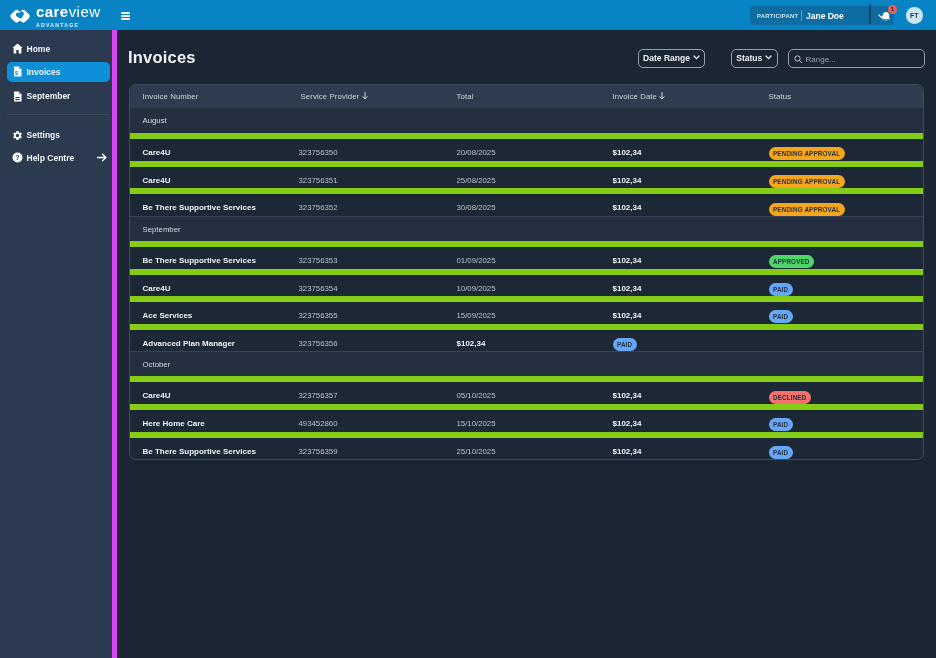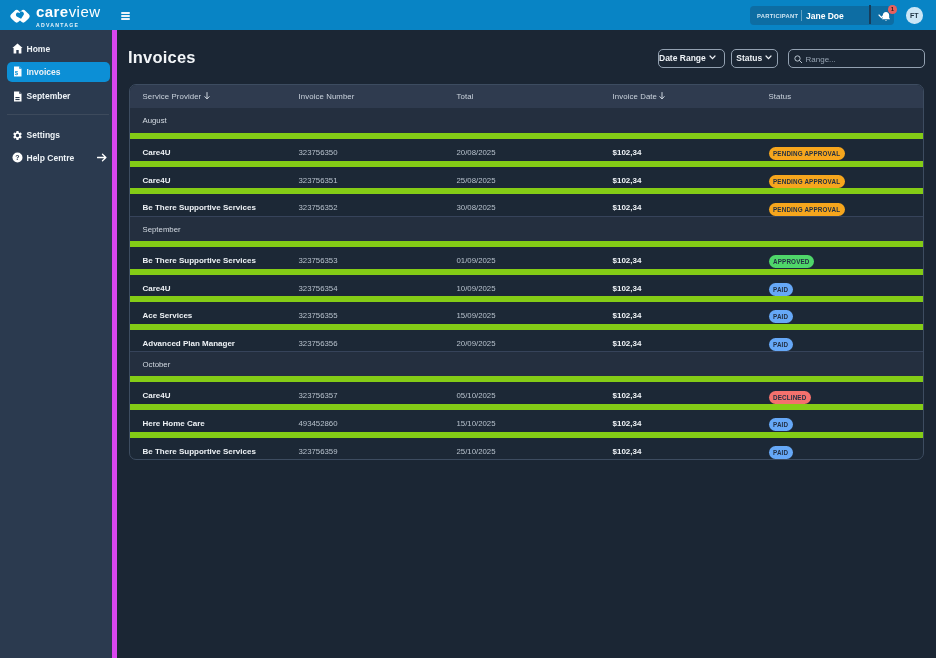--- a/index.html
+++ b/index.html
@@ -33,21 +33,21 @@
 .nav-item .txt { position:absolute; left:26.5px; top:5px; }
 .nav-item svg { position:absolute; left:11.5px; top:4.5px; }
 .active-pill { position:absolute; left:7px; top:31.5px; width:103px; height:20.5px; background:#0c8fd6; border-radius:5px; }
 .sb-divider { position:absolute; left:7px; top:84px; width:102px; height:1px; background:#3d4a5c; }
 
 
 .main { position:absolute; top:30px; left:118px; width:818px; height:628px; background:#1b2634; }
 h1 { position:absolute; left:10px; top:18px; font-size:16.5px; color:#f2f5f8; letter-spacing:.2px; }
 .btn { position:absolute; top:19.4px; height:18.6px; border:1px solid #93a1b1; border-radius:5px; color:#eef2f6; font-size:8.5px; font-weight:bold; line-height:17px; }
 .btn svg { display:inline-block; vertical-align:1.5px; margin-left:3px; }
-.btn-date { left:540px; width:67px; text-align:left; }
+.btn-date { left:520px; width:67px; text-align:center; }
 .btn-status { left:613px; width:46.5px; text-align:center; }
 .search { position:absolute; left:669.5px; top:19.4px; width:137px; height:18.6px; border:1px solid #93a1b1; border-radius:5px; }
 .search .ph { position:absolute; left:17px; top:5px; font-size:8px; color:#97a4b3; }
 .search svg { position:absolute; left:5.5px; top:5px; }
 
 
 .table { position:absolute; left:11px; top:54px; width:795px; background:#1c2836; border:1px solid #3d4c60; border-radius:7px; overflow:hidden; }
 .trow { display:flex; }
 .thead { height:23px; background:#2f3b4f; }
 .thead .c { font-size:7.8px; color:#ccd4de; font-weight:normal; line-height:24px; letter-spacing:.1px; }
@@ -123,24 +123,24 @@
   <div class="search">
     <svg width="8.5" height="8.5" viewBox="0 0 9 9">
         <circle cx="3.7" cy="3.7" r="2.8" stroke="#c4ced9" stroke-width="1" fill="none"></circle>
         <path d="M5.9 5.9 L8.2 8.2" stroke="#c4ced9" stroke-width="1" stroke-linecap="round"></path>
       </svg>
     <span class="ph">Range...</span>
   </div>
 
   <div class="table">
     <div class="trow thead">
+      <div class="c c2">Invoice Number</div>
       <div class="c c1">Service Provider <svg width="6" height="8" viewBox="0 0 6 8" style="vertical-align:-1px;">
             <path d="M3 0.5 V6.5 M0.8 4.6 L3 7 L5.2 4.6" stroke="#ccd4de" stroke-width="1" fill="none" stroke-linecap="round" stroke-linejoin="round"></path>
           </svg></div>
-      <div class="c c2">Invoice Number</div>
       <div class="c c4">Total</div>
       <div class="c c3">Invoice Date <svg width="6" height="8" viewBox="0 0 6 8" style="vertical-align:-1px;">
             <path d="M3 0.5 V6.5 M0.8 4.6 L3 7 L5.2 4.6" stroke="#ccd4de" stroke-width="1" fill="none" stroke-linecap="round" stroke-linejoin="round"></path>
           </svg></div>
       <div class="c c5">Status</div>
     </div>
 
     <div class="tgroup" style="border-top:none;">August</div>
     <div class="trow tr">
         <div class="c c1 prov">Care4U</div>
@@ -182,21 +182,20 @@
     <div class="trow tr">
         <div class="c c1 prov">Ace Services</div>
         <div class="c c2 num">323756355</div>
         <div class="c c3 num">15/09/2025</div>
         <div class="c c4 tot">$102,34</div>
         <div class="c c5"><span class="pill p-paid">PAID</span></div>
       </div>
     <div class="trow tr">
         <div class="c c1 prov">Advanced Plan Manager</div>
         <div class="c c2 num">323756356</div>
-        <div class="c c3 num">20/09/2025</div>
         <div class="c c4 tot">$102,34</div>
         <div class="c c5"><span class="pill p-paid">PAID</span></div>
       </div>
 
     <div class="tgroup">October</div>
     <div class="trow tr">
         <div class="c c1 prov">Care4U</div>
         <div class="c c2 num">323756357</div>
         <div class="c c3 num">05/10/2025</div>
         <div class="c c4 tot">$102,34</div>

